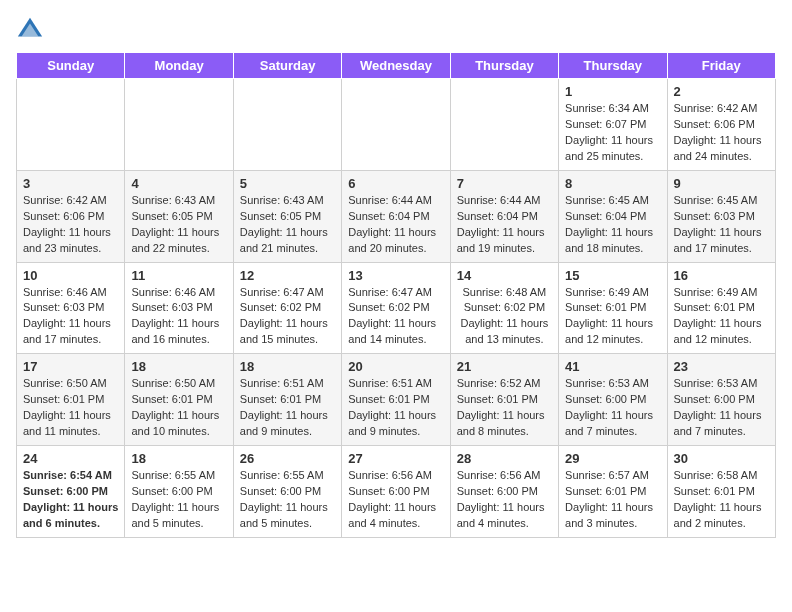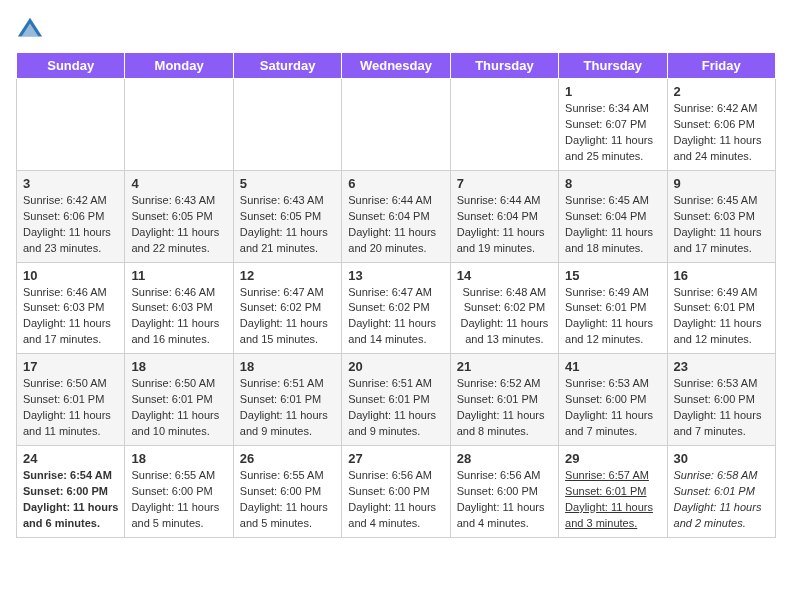--- a/index.html
+++ b/index.html
@@ -293,25 +293,25 @@
 Daylight: 11 hours and 4 minutes.</div>
         </td>
         <td>
           <div class="day-num">28</div>
           <div class="cell-info" style="white-space: pre-line;">Sunrise: 6:56 AM
 Sunset: 6:00 PM
 Daylight: 11 hours and 4 minutes.</div>
         </td>
         <td>
           <div class="day-num">29</div>
-          <div class="cell-info" style="white-space: pre-line; text-decoration: underline;">Sunrise: 6:57 AM
+          <div class="cell-info" style="white-space: pre-line;">Sunrise: 6:57 AM
 Sunset: 6:01 PM
 Daylight: 11 hours and 3 minutes.</div>
         </td>
         <td>
           <div class="day-num">30</div>
-          <div class="cell-info" style="white-space: pre-line; font-style: italic;">Sunrise: 6:58 AM
+          <div class="cell-info" style="white-space: pre-line;">Sunrise: 6:58 AM
 Sunset: 6:01 PM
 Daylight: 11 hours and 2 minutes.</div>
         </td>
       </tr>
     </tbody>
 </table>
 
 </body></html>

